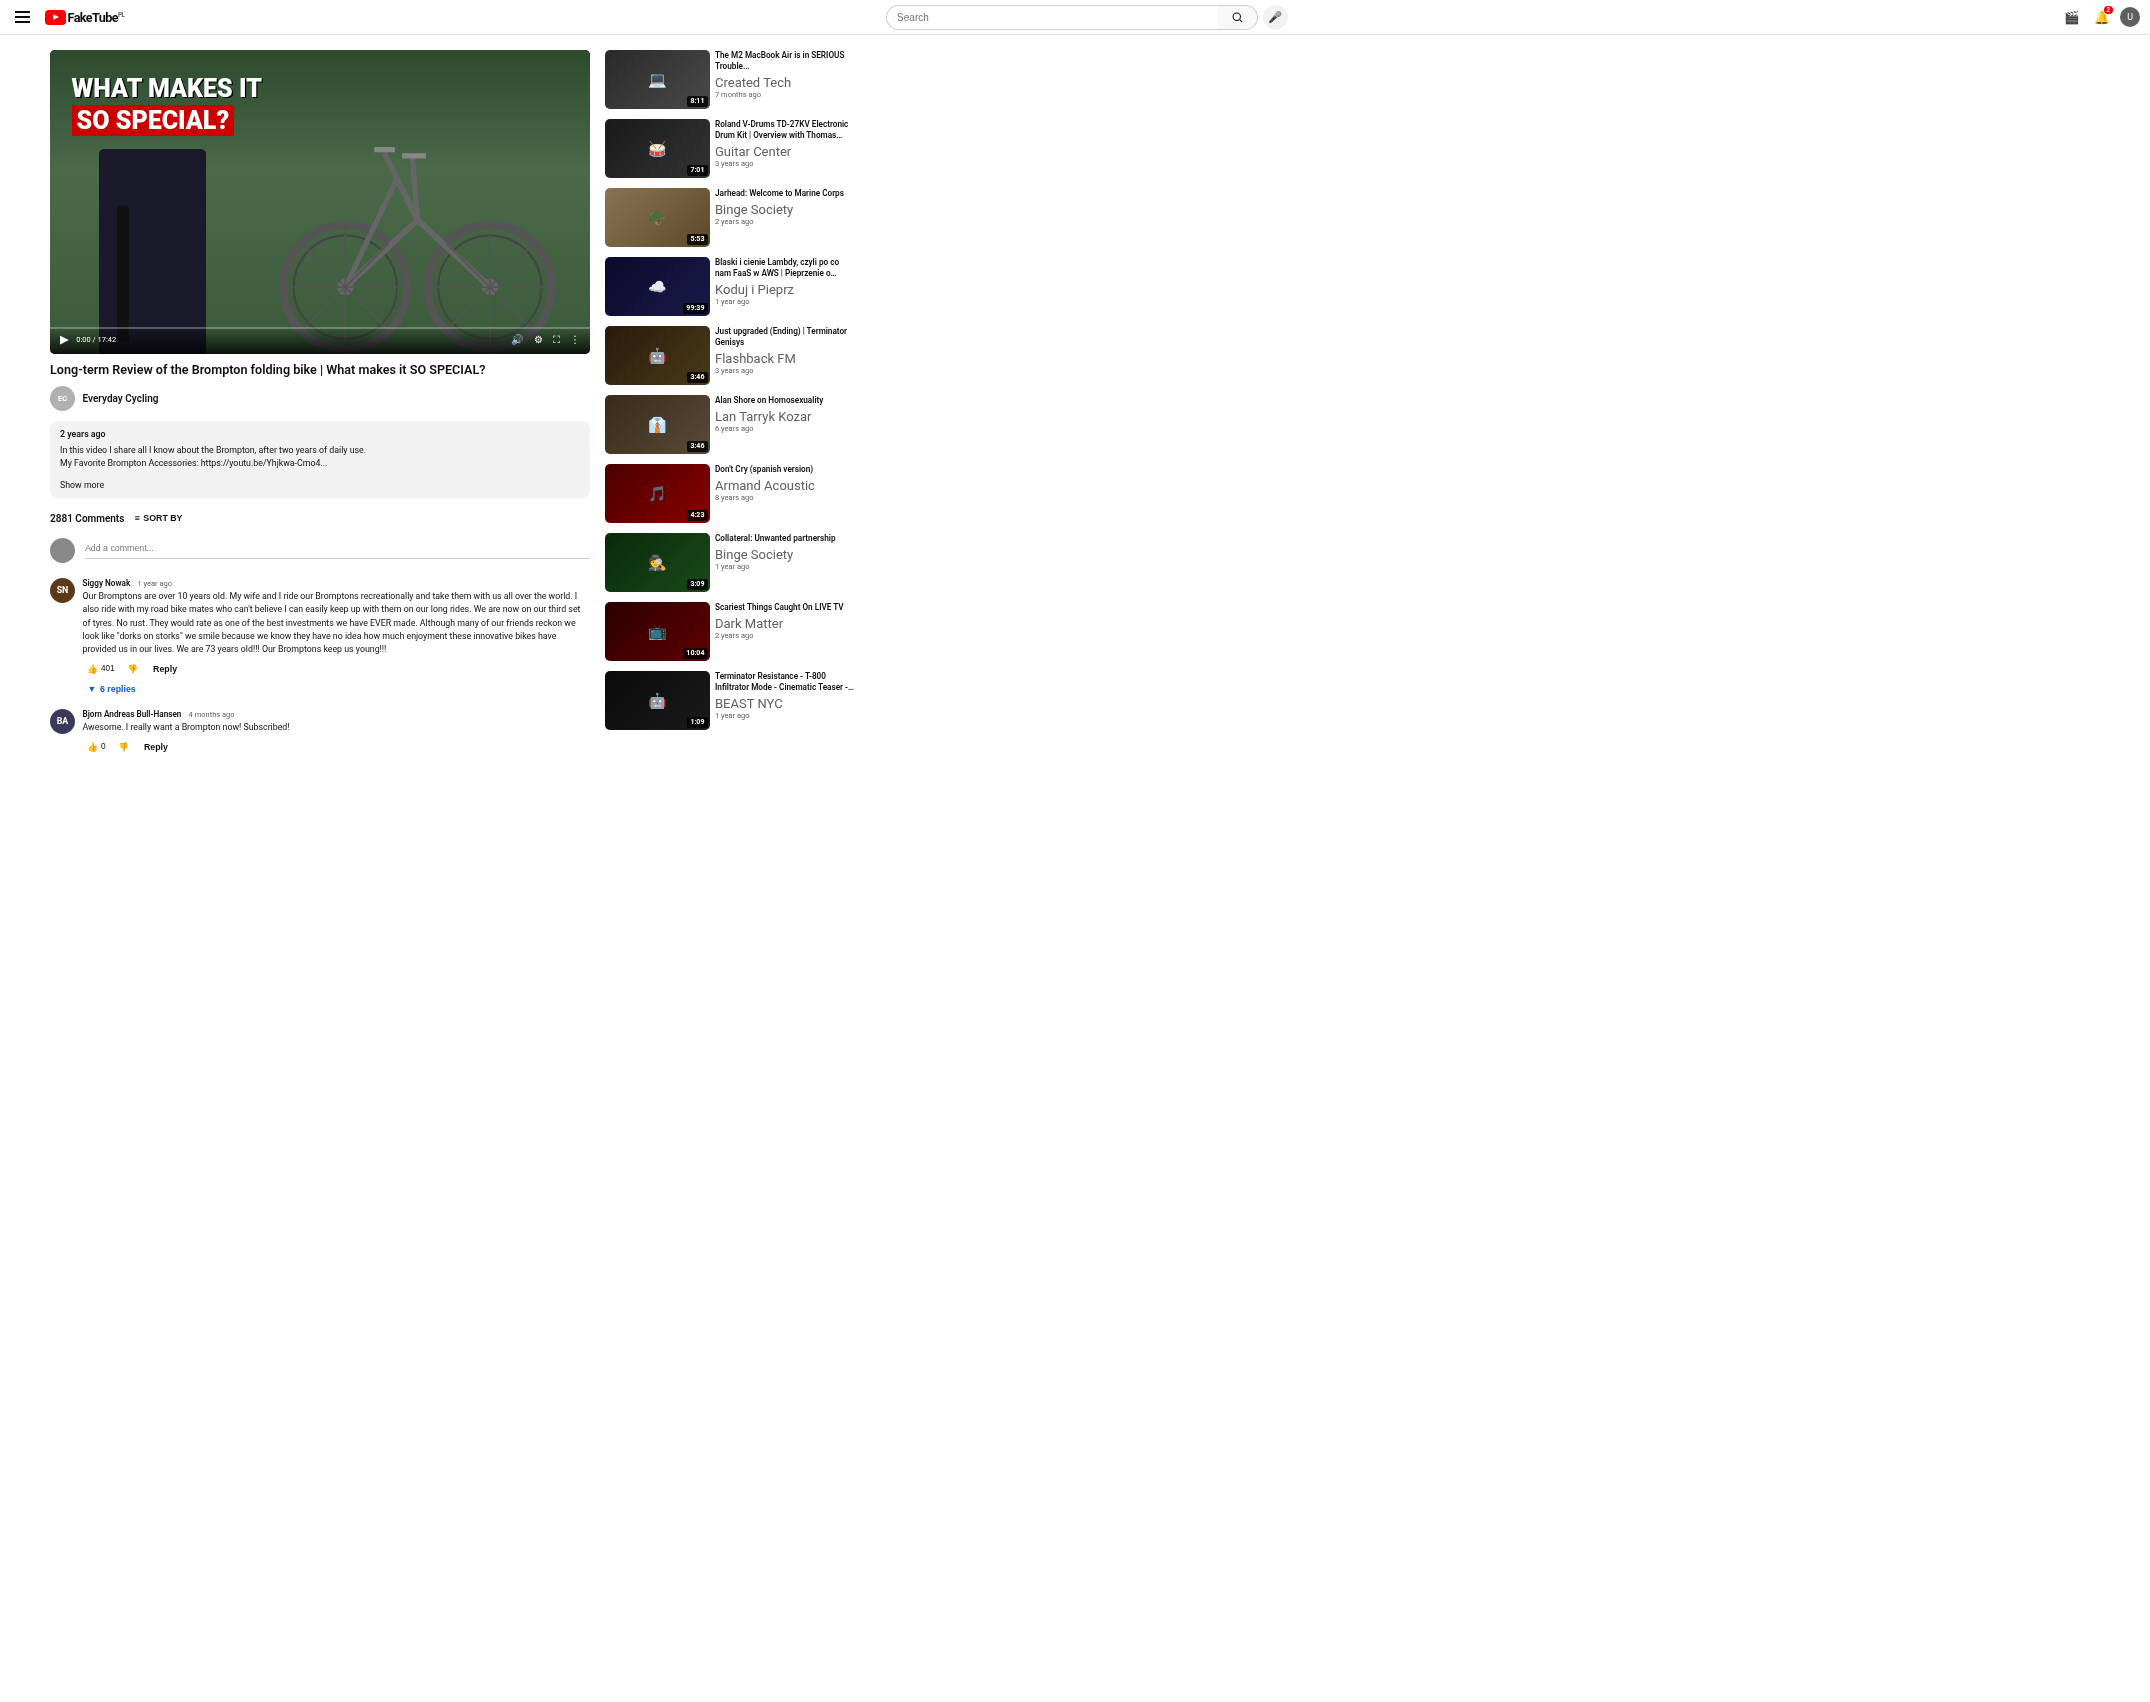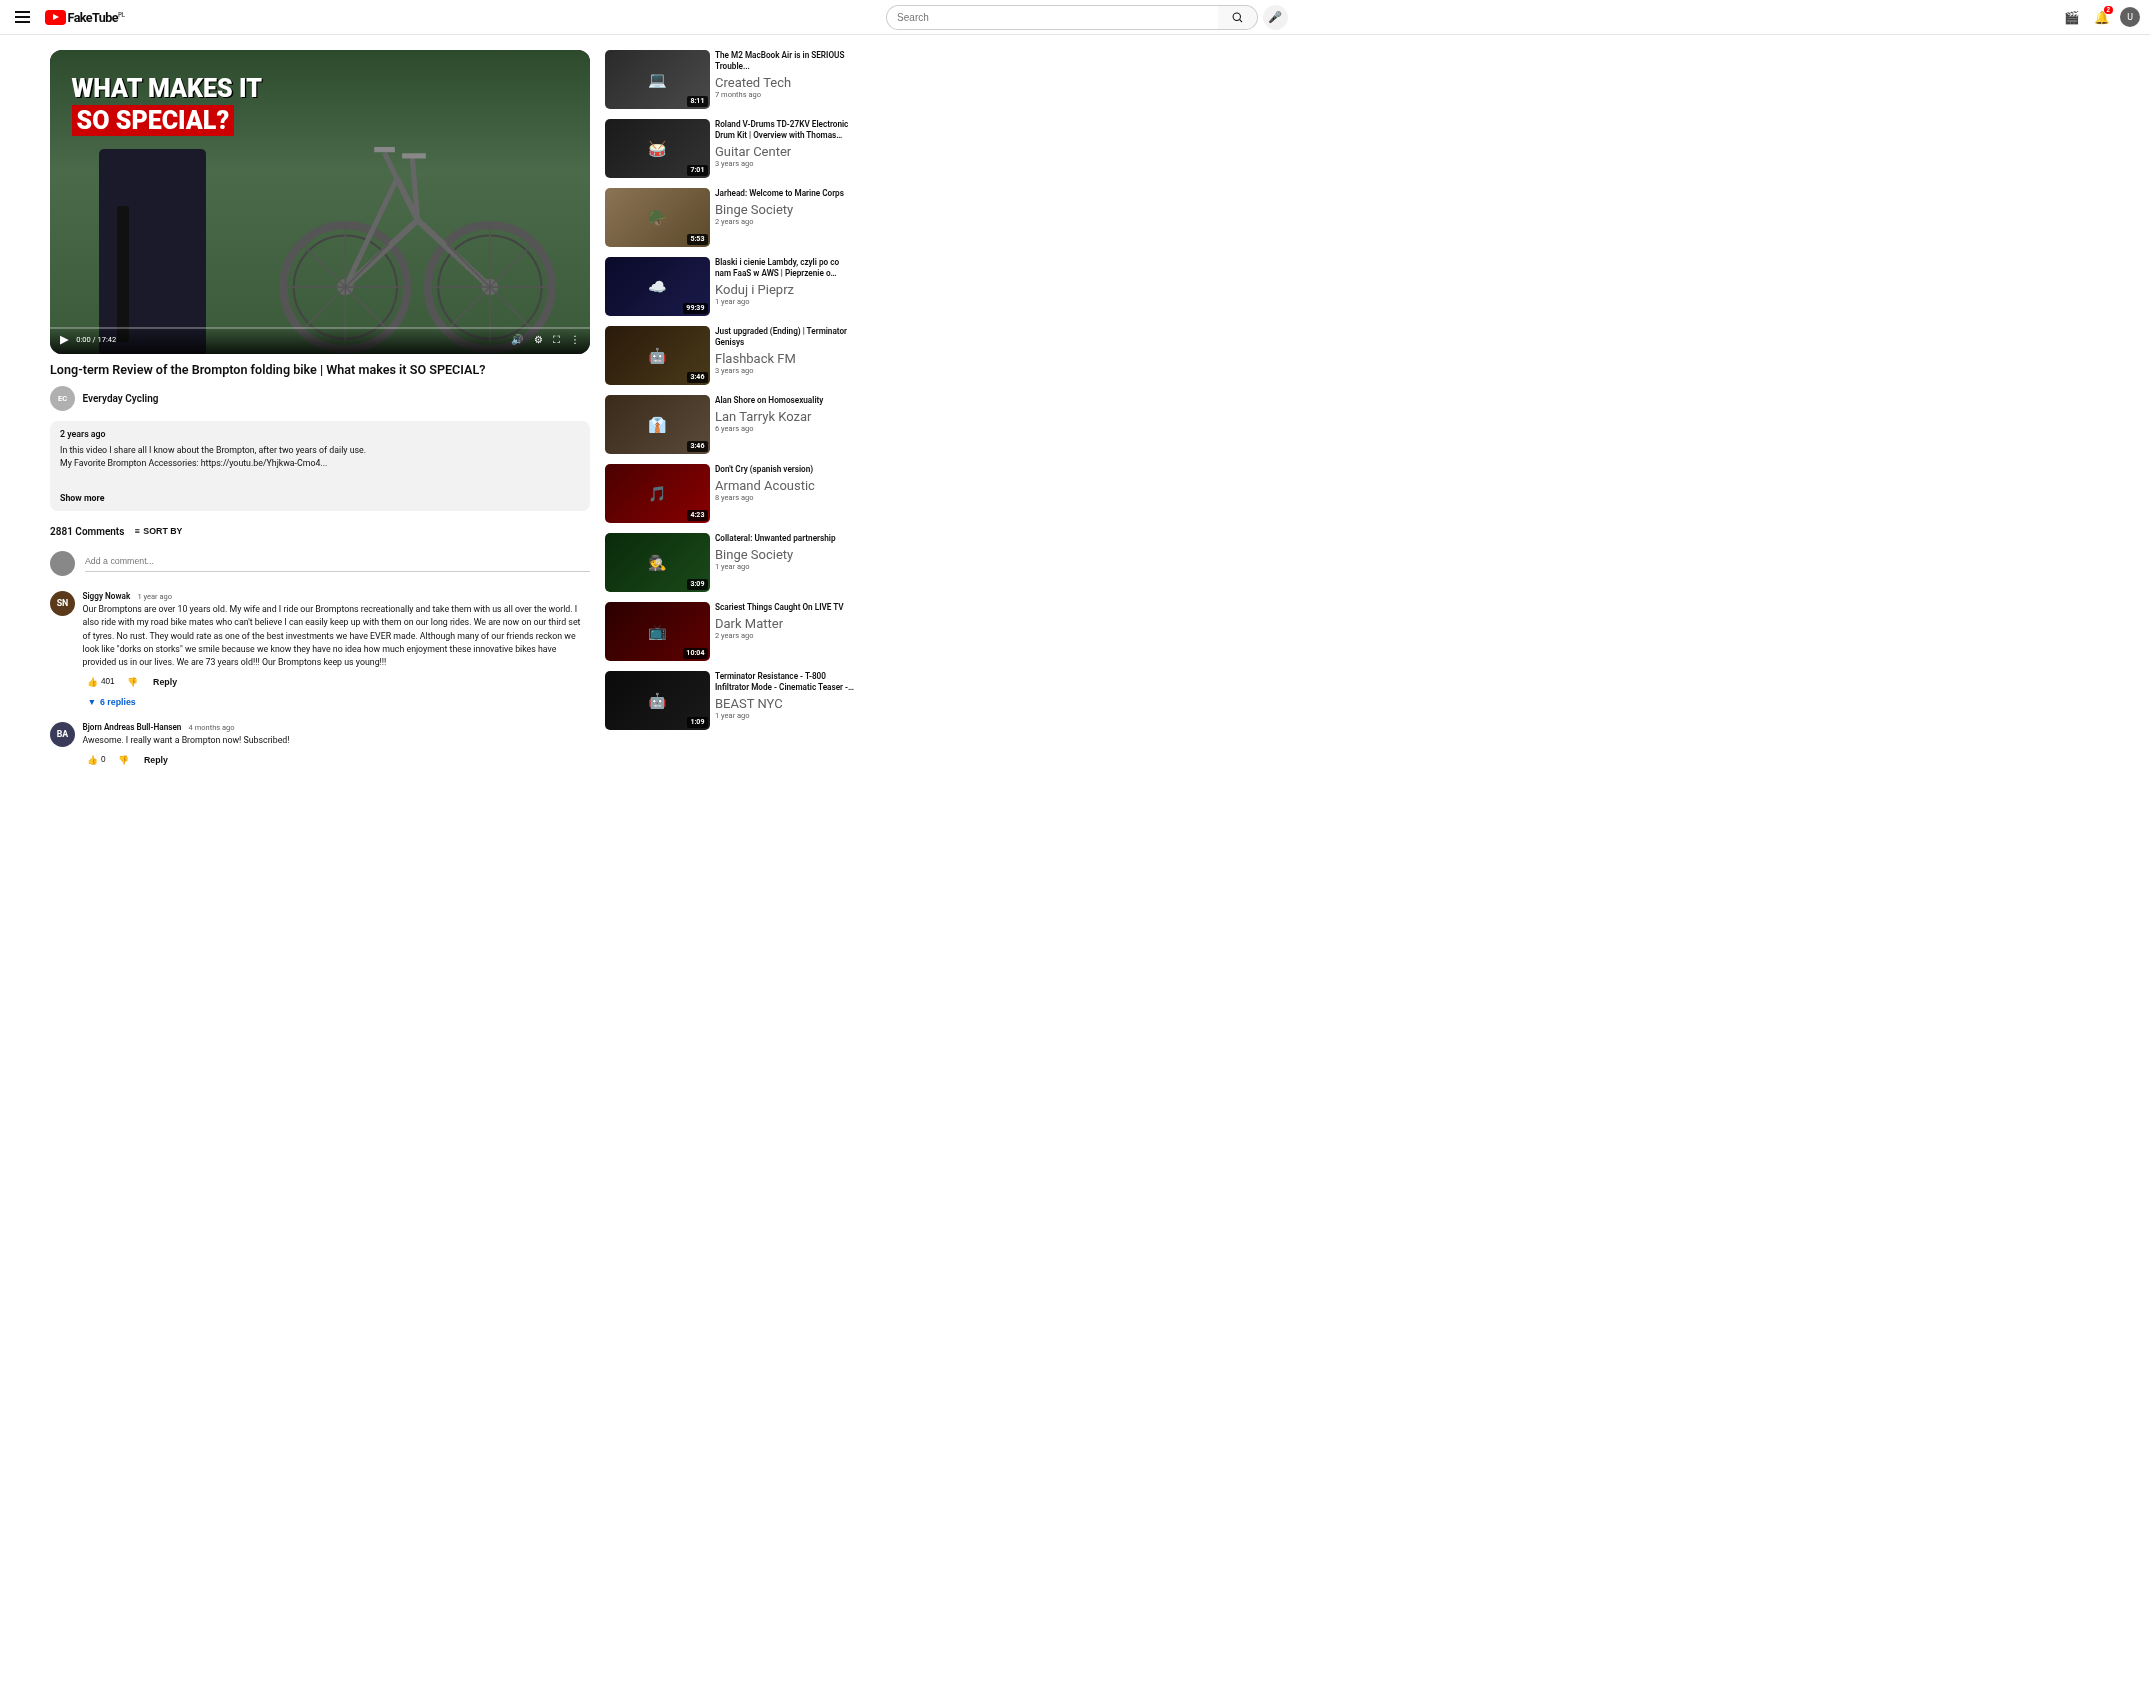--- a/index.html
+++ b/index.html
@@ -113,21 +113,21 @@
     }
 
     
     .video-section { flex: 1; min-width: 0; max-width: 540px; }
 
     .video-player {
       width: 100%;
       background: #000;
       aspect-ratio: 16/9;
       position: relative;
-      border-radius: 12px;
+      border-radius: 5px;
       overflow: hidden;
     }
 
     .controls-bar {
       position: absolute;
       bottom: 0;
       left: 0;
       right: 0;
       background: linear-gradient(transparent, rgba(0,0,0,0.8));
       padding: 5px 7.5px 5px;
@@ -182,21 +182,21 @@
 
     
     .description-box {
       background: #f2f2f2;
       border-radius: 7.5px;
       padding: 7.5px 10px;
       margin-top: 10px;
     }
     .desc-meta { font-size: 8.8px; font-weight: 600; margin-bottom: 5px; }
     .desc-text { font-size: 8.8px; line-height: 1.5; color: #0f0f0f; }
-    .show-more { font-size: 8.8px; font-weight: 700; cursor: pointer; margin-top: 23px; display: inline-block; }
+    .show-more { font-size: 8.8px; font-weight: 400; cursor: pointer; margin-top: 10px; display: inline-block; }
 
     
     .comments-section { margin-top: 15px; }
     .comments-header {
       display: flex;
       align-items: center;
       gap: 10px;
       margin-bottom: 14px;
     }
     .comments-count { font-size: 10px; font-weight: 600; }

